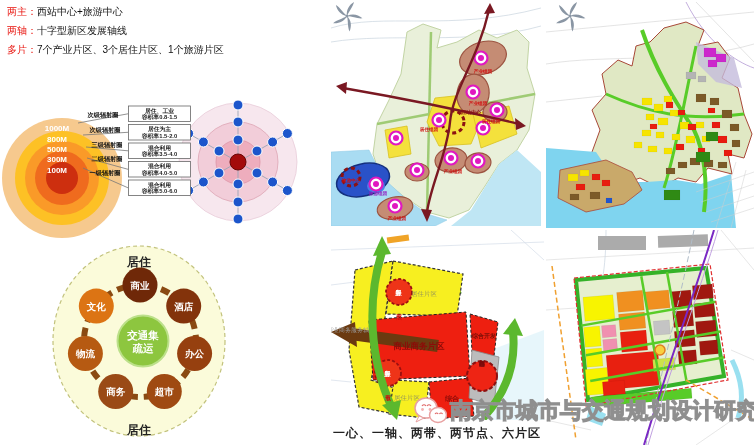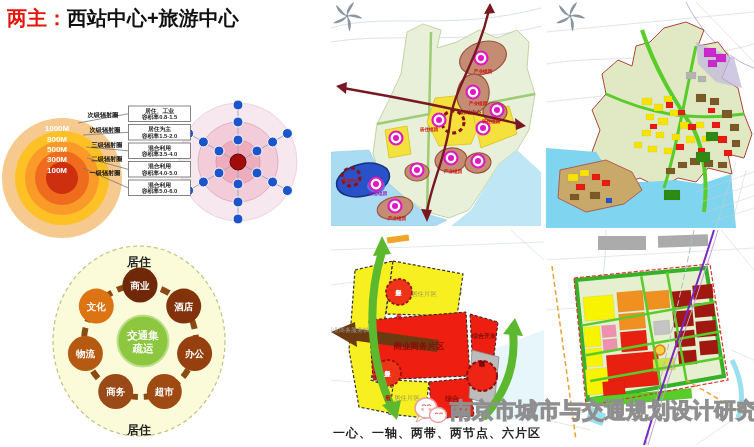--- a/index.html
+++ b/index.html
@@ -1,35 +1,37 @@
 <!DOCTYPE html>
 <html><head>
 <meta charset="utf-8">
 <style>
   html,body{margin:0;padding:0;background:#fff;}
   .slide{position:relative;width:754px;height:447px;background:#fff;overflow:hidden;
          font-family:"Liberation Sans","DejaVu Sans",sans-serif;}
   .abs{position:absolute;}
   .hdr{left:7px;top:5px;width:324px;}
-  .hdr-row{font-size:20px;font-weight:bold;color:#111;line-height:1.32;margin-bottom:6px;}
+  .hdr-row{font-size:10px;font-weight:normal;color:#111;line-height:1.32;margin-bottom:6px;}
   .hdr-label{color:#e8120c;}
   .wm{left:413px;top:396px;display:flex;align-items:center;gap:3px;z-index:6;}
   .wm-text{font-size:22px;font-weight:bold;white-space:nowrap;color:rgba(245,245,245,0.40);
            -webkit-text-stroke:1.1px #8f8f8f;text-shadow:0 0 1px #bbb;letter-spacing:0px;}
   .caption{left:333px;top:425px;font-size:12px;font-weight:600;color:#222;letter-spacing:1px;z-index:7;}
   svg{display:block;}
   text{font-family:"Liberation Sans","DejaVu Sans",sans-serif;}
 </style>
 </head>
 <body>
 
 <div class="slide">
 
   <div class="abs hdr">
     <div class="hdr-row"><span class="hdr-label">两主：</span><span>西站中心+旅游中心</span></div>
+    <div class="hdr-row"><span class="hdr-label">两轴：</span><span>十字型新区发展轴线</span></div>
+    <div class="hdr-row"><span class="hdr-label">多片：</span><span>7个产业片区、3个居住片区、1个旅游片区</span></div>
   </div>
 
   <svg class="abs" style="left:177px;top:98px;" width="128" height="130" viewBox="0 0 128 130">
     <circle cx="61" cy="64" r="59" fill="#f7e7ee" stroke="#e9cdd9" stroke-width="0.8"></circle>
     <circle cx="61" cy="64" r="40" fill="#f2cdd9" stroke="#dda4b4" stroke-width="0.8"></circle>
     <circle cx="61" cy="64" r="22" fill="#eeadbd" stroke="#dd93a6" stroke-width="0.8"></circle>
     <g stroke="#9aa4b4" stroke-width="0.9">
       <line x1="61" y1="64" x2="61" y2="7"></line>
         <line x1="61" y1="64" x2="110.4" y2="35.5"></line>
       <line x1="61" y1="64" x2="110.4" y2="92.5"></line>

